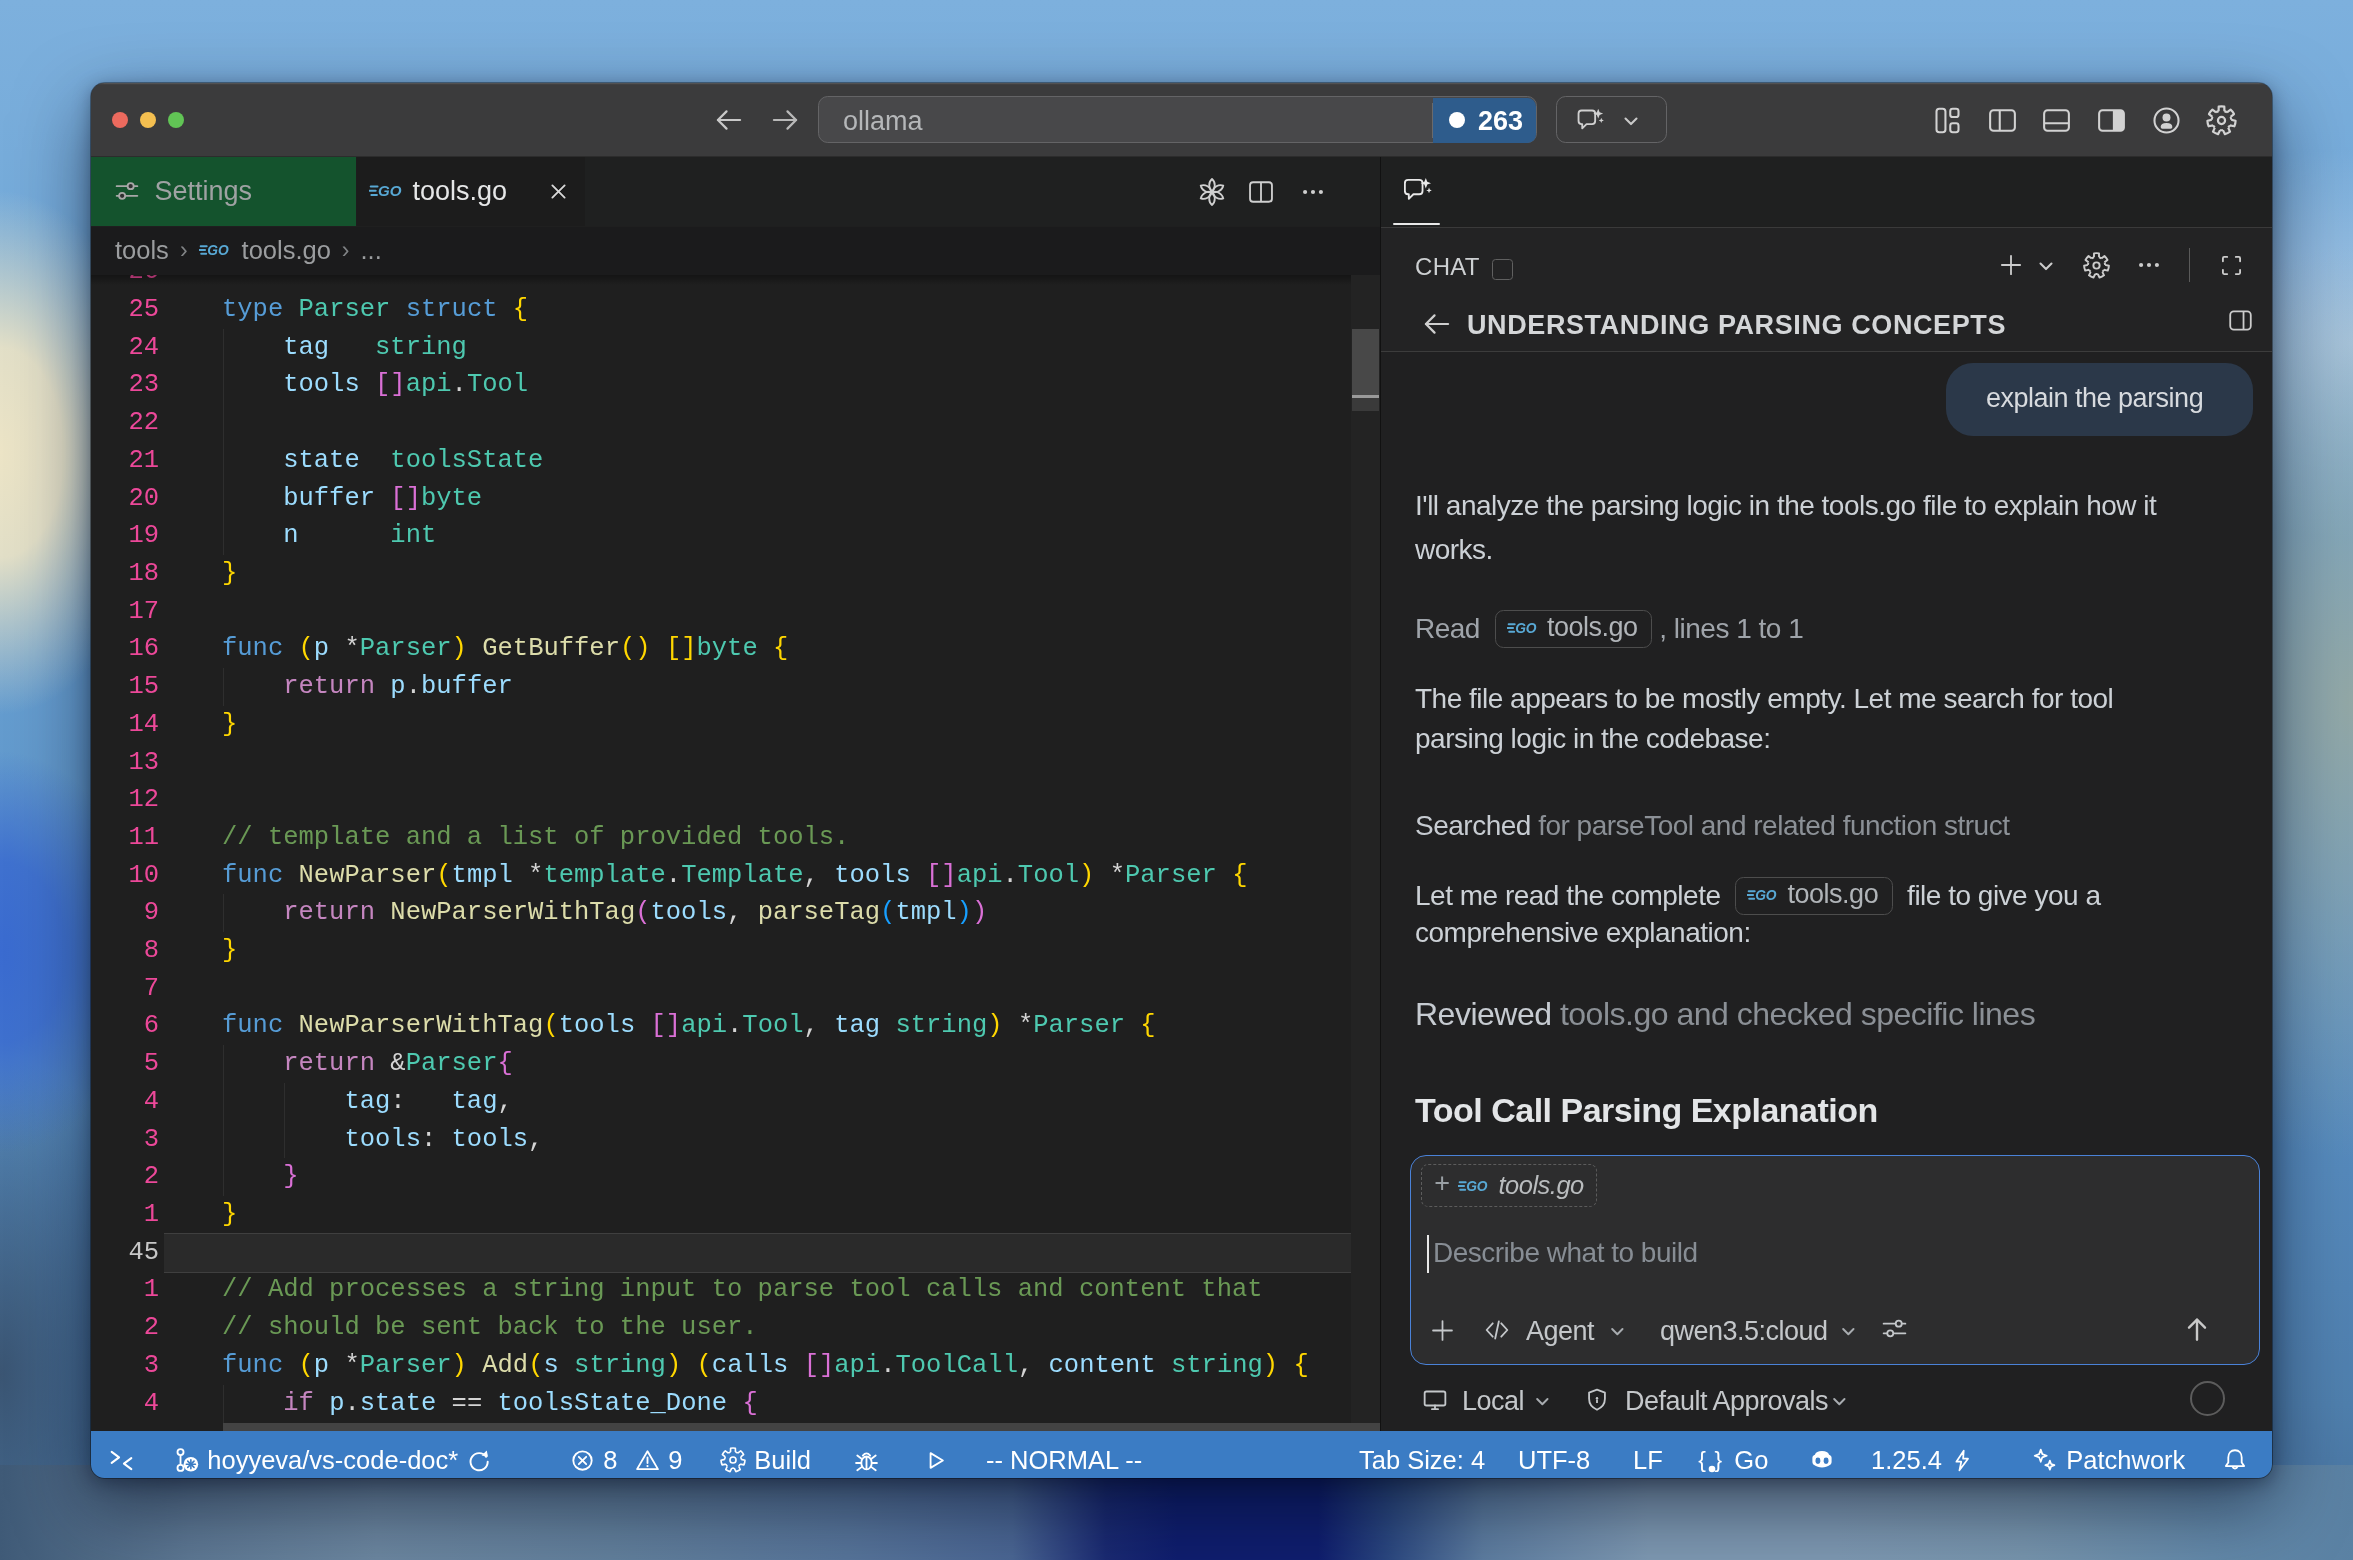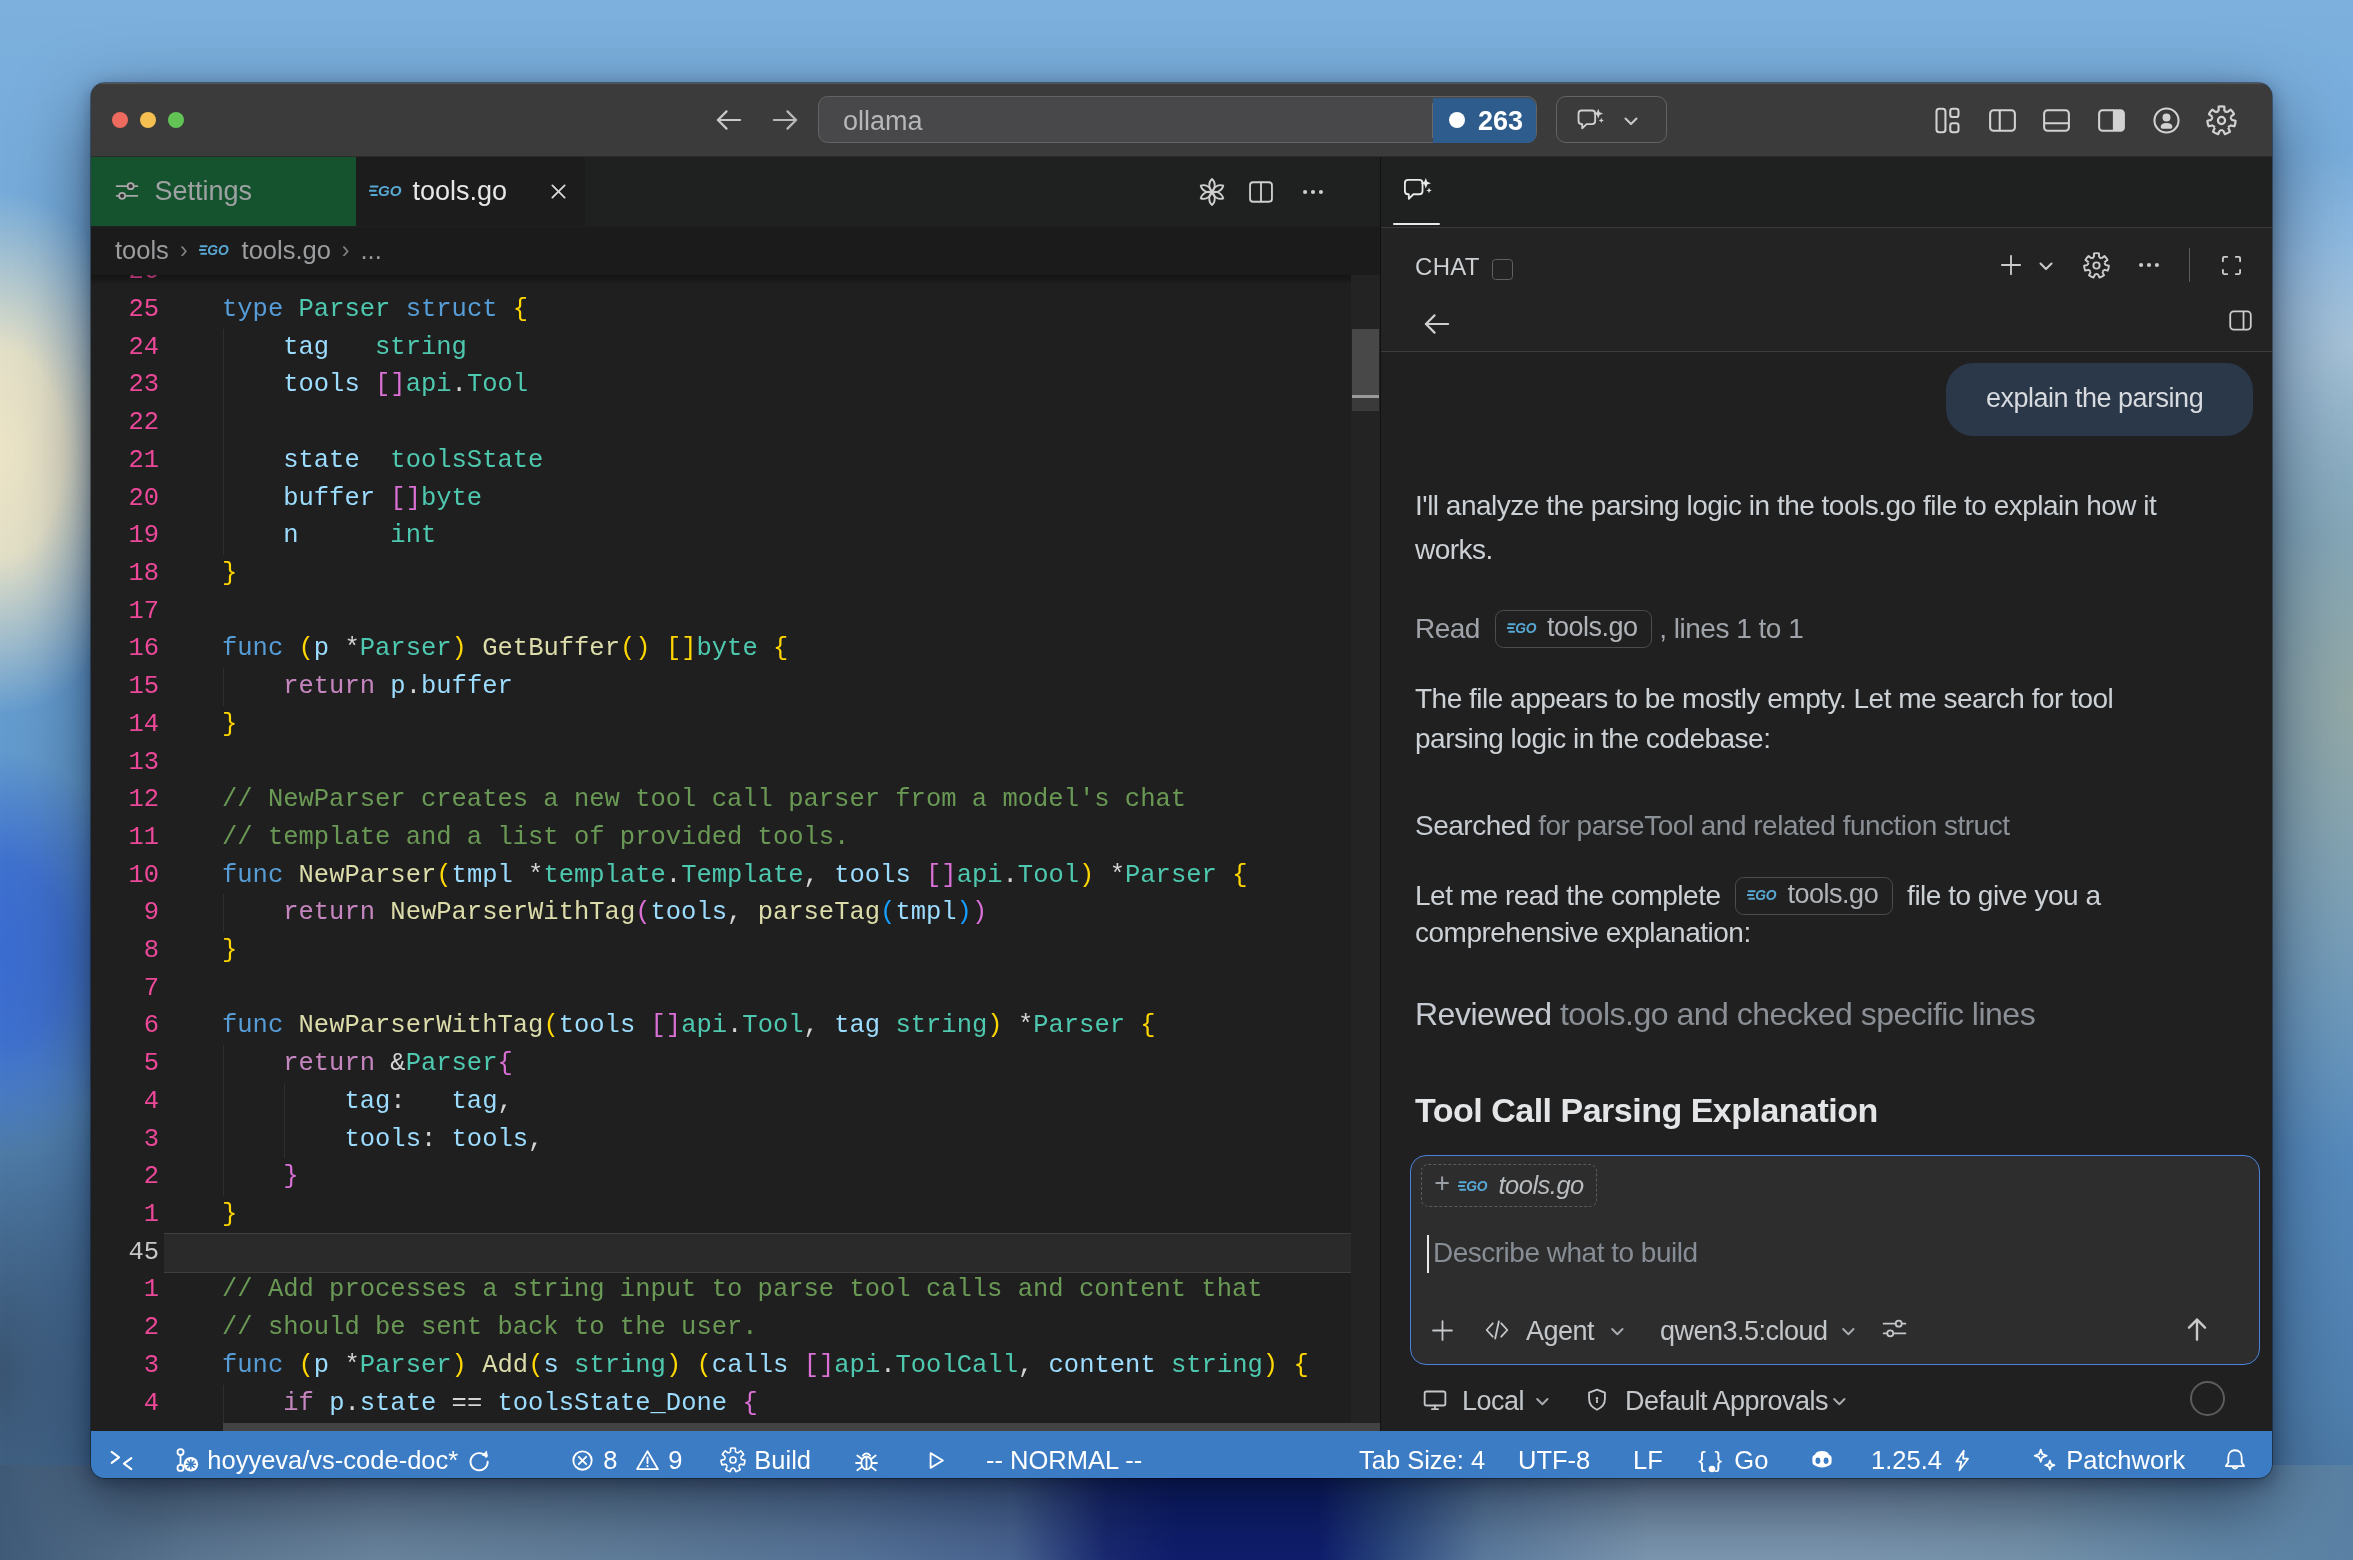--- a/index.html
+++ b/index.html
@@ -214,21 +214,20 @@
 <div class="cl" style="top:472px"><span style="color:#ffd700">}</span></div>
 <div class="gut" style="top:510px">17</div>
 <div class="gut" style="top:547px">16</div>
 <div class="cl" style="top:547px"><span style="color:#569cd6">func</span><span style="color:#d4d4d4"> </span><span style="color:#ffd700">(</span><span style="color:#9cdcfe">p</span><span style="color:#d4d4d4"> *</span><span style="color:#4ec9b0">Parser</span><span style="color:#ffd700">)</span><span style="color:#d4d4d4"> </span><span style="color:#dcdcaa">GetBuffer</span><span style="color:#ffd700">()</span><span style="color:#d4d4d4"> </span><span style="color:#ffd700">[]</span><span style="color:#4ec9b0">byte</span><span style="color:#d4d4d4"> </span><span style="color:#ffd700">{</span></div>
 <div class="gut" style="top:585px">15</div>
 <div class="cl" style="top:585px"><span style="color:#c586c0">    return</span><span style="color:#d4d4d4"> </span><span style="color:#9cdcfe">p</span><span style="color:#d4d4d4">.</span><span style="color:#9cdcfe">buffer</span></div>
 <div class="gut" style="top:623px">14</div>
 <div class="cl" style="top:623px"><span style="color:#ffd700">}</span></div>
 <div class="gut" style="top:661px">13</div>
 <div class="gut" style="top:698px">12</div>
-<div class="cl" style="top:698px"><span style="color:#6a9955">// NewParser creates a new tool call parser from a model's chat</span></div>
 <div class="gut" style="top:736px">11</div>
 <div class="cl" style="top:736px"><span style="color:#6a9955">// template and a list of provided tools.</span></div>
 <div class="gut" style="top:774px">10</div>
 <div class="cl" style="top:774px"><span style="color:#569cd6">func</span><span style="color:#d4d4d4"> </span><span style="color:#dcdcaa">NewParser</span><span style="color:#ffd700">(</span><span style="color:#9cdcfe">tmpl</span><span style="color:#d4d4d4"> *</span><span style="color:#4ec9b0">template</span><span style="color:#d4d4d4">.</span><span style="color:#4ec9b0">Template</span><span style="color:#d4d4d4">,</span><span style="color:#d4d4d4"> </span><span style="color:#9cdcfe">tools</span><span style="color:#d4d4d4"> </span><span style="color:#da70d6">[]</span><span style="color:#4ec9b0">api</span><span style="color:#d4d4d4">.</span><span style="color:#4ec9b0">Tool</span><span style="color:#ffd700">)</span><span style="color:#d4d4d4"> *</span><span style="color:#4ec9b0">Parser</span><span style="color:#d4d4d4"> </span><span style="color:#ffd700">{</span></div>
 <div class="gut" style="top:811px">9</div>
 <div class="cl" style="top:811px"><span style="color:#c586c0">    return</span><span style="color:#d4d4d4"> </span><span style="color:#dcdcaa">NewParserWithTag</span><span style="color:#da70d6">(</span><span style="color:#9cdcfe">tools</span><span style="color:#d4d4d4">,</span><span style="color:#d4d4d4"> </span><span style="color:#dcdcaa">parseTag</span><span style="color:#179fff">(</span><span style="color:#9cdcfe">tmpl</span><span style="color:#179fff">)</span><span style="color:#da70d6">)</span></div>
 <div class="gut" style="top:849px">8</div>
 <div class="cl" style="top:849px"><span style="color:#ffd700">}</span></div>
 <div class="gut" style="top:887px">7</div>
 <div class="gut" style="top:924px">6</div>
@@ -311,20 +310,21 @@
         </svg>
       </div>
 <div class="hic" style="left:40px;top:81px">
         <svg width="32" height="32" viewBox="0 0 52 52">
           <g stroke="#cfcfcf" stroke-width="3.6" fill="none" stroke-linecap="round" stroke-linejoin="round">
             <line x1="8" y1="26" x2="44" y2="26"></line>
             <polyline points="22,12 8,26 22,40"></polyline>
           </g>
         </svg>
       </div>
+<div class="abs" style="left:86px;top:83px;font-size:27px;font-weight:bold;color:#d4d6d8;letter-spacing:0.6px">UNDERSTANDING PARSING CONCEPTS</div>
 <div class="hic" style="left:845px;top:79px">
         <svg width="29" height="29" viewBox="0 0 48 48">
           <rect x="7" y="9" width="34" height="30" rx="6" fill="none" stroke="#cccccc" stroke-width="3"></rect>
           <line x1="29" y1="9" x2="29" y2="39" stroke="#cccccc" stroke-width="3"></line>
         </svg>
       </div>
 <div class="abs" style="left:565px;top:136px;width:307px;height:73px;border-radius:27px;background:#2b3849"></div>
 <div class="abs" style="left:605px;top:156px;font-size:27px;color:#d7dade">explain the parsing</div>
 <div class="abs" style="left:34px;top:263px;font-size:28px;color:#ccd1d6">I'll analyze the parsing logic in the tools.go file to explain how it</div>
 <div class="abs" style="left:34px;top:307px;font-size:28px;color:#ccd1d6">works.</div>

